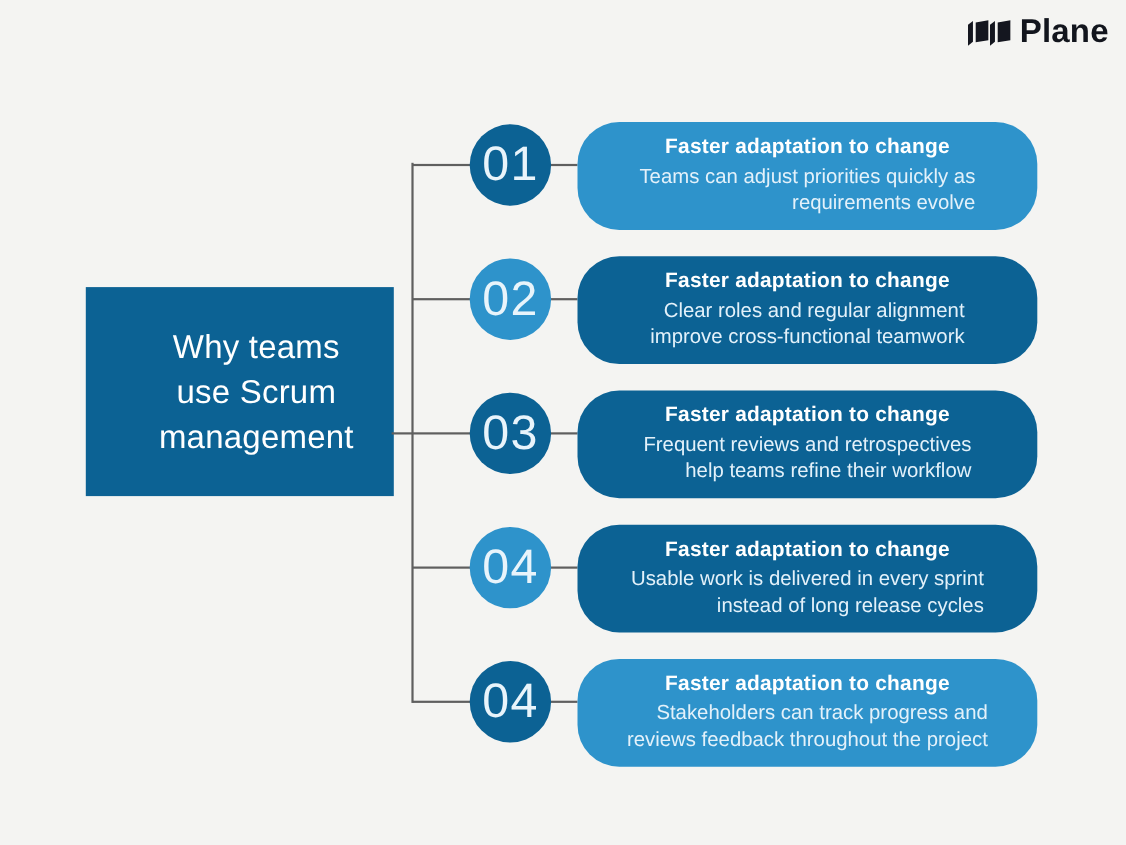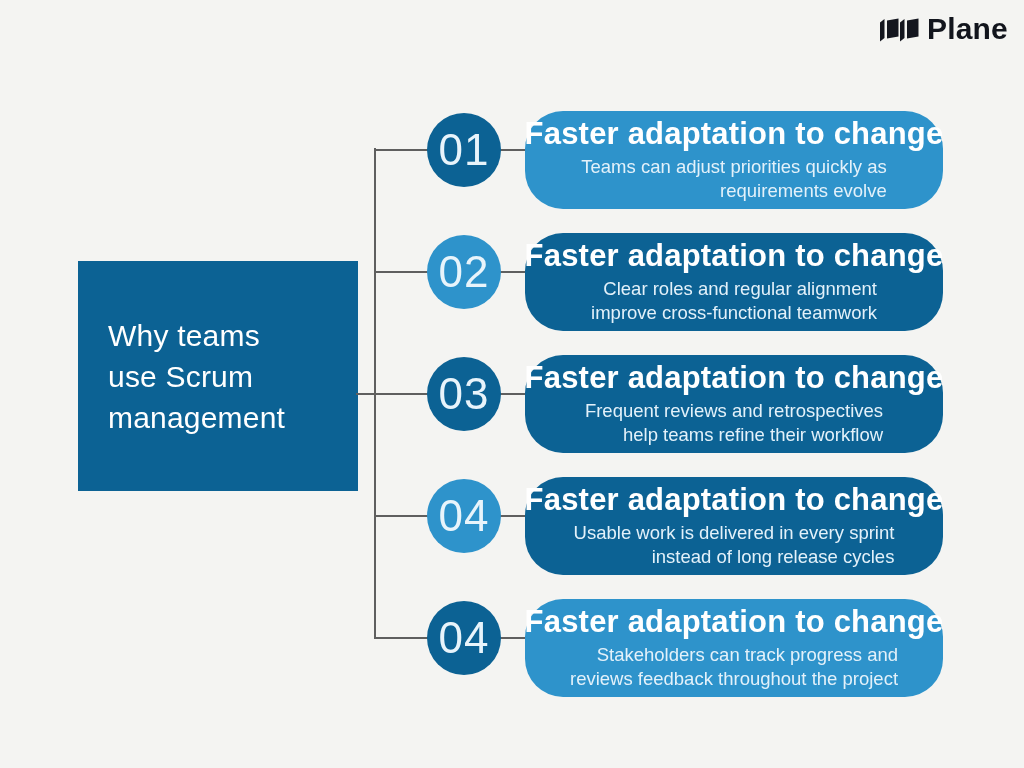--- a/index.html
+++ b/index.html
@@ -40,27 +40,28 @@
     letter-spacing: 0.2px;
     color: var(--logo-text);
   }
 
   
   .title-box {
     position: absolute;
     left: 78px;
     top: 261px;
     width: 280px;
-    height: 230px;
+    height: 190px;
     background: var(--dark-blue);
     color: var(--text-on-blue);
     display: flex;
     flex-direction: column;
     justify-content: center;
     padding-left: 30px;
+    align-items: center;
   }
   .title-line {
     font-size: 30px;
     line-height: 41px;
     font-weight: 500;
     letter-spacing: 0.2px;
   }
 
   
   .spine {
@@ -131,21 +132,21 @@
     align-items: center;
     justify-content: center;
     text-align: center;
     padding: 6px 22px 8px;
     z-index: 1;
   }
   .card--light { background: var(--light-blue); }
   .card--dark  { background: var(--dark-blue); }
 
   .card-title {
-    font-size: 31px;
+    font-size: 19px;
     font-weight: 600;
     letter-spacing: 0.2px;
     color: var(--text-on-blue);
     margin-bottom: 3px;
     white-space: nowrap;
   }
   .card-desc {
     font-size: 18.5px;
     line-height: 24px;
     font-weight: 400;

